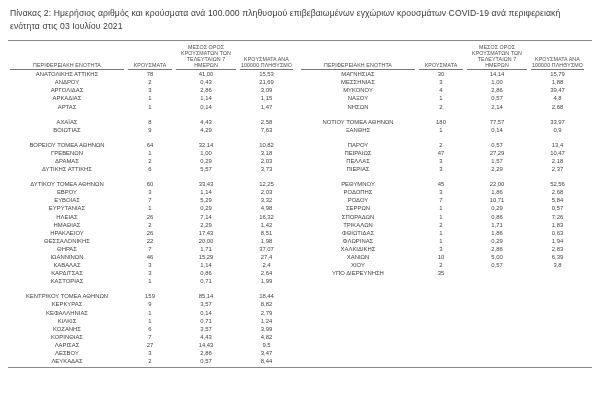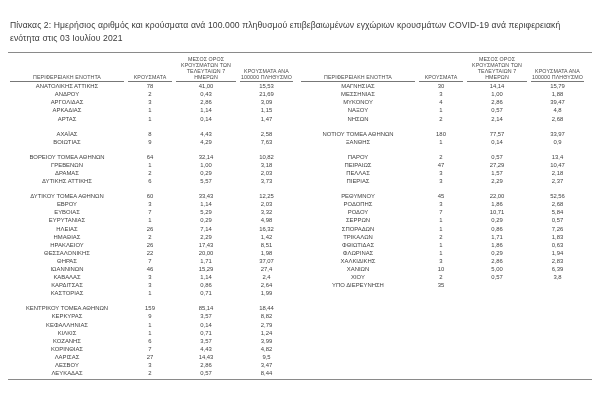--- a/index.html
+++ b/index.html
@@ -1,18 +1,18 @@
 <!DOCTYPE html>
 <html><head>
 <meta charset="utf-8">
 <style>
   html,body{margin:0;padding:0;background:#ffffff;width:600px;height:418px;overflow:hidden;}
   body{font-family:"Liberation Sans",sans-serif;color:#3f3f3f;-webkit-font-smoothing:antialiased;}
   .page{width:584px;margin:0 auto;padding-top:7px;}
-  .title{font-size:8.6px;line-height:1.55;color:#3a3a3a;width:570px;padding-left:2px;letter-spacing:.1px;margin-top:12px;}
+  .title{font-size:8.6px;line-height:1.55;color:#3a3a3a;width:570px;padding-left:2px;letter-spacing:.1px;}
   .tables-wrap{margin-top:6px;border-top:1.5px solid #8a8a8a;border-bottom:1.2px solid #8a8a8a;display:flex;align-items:flex-start;padding:0 0 2px 0;}
   table.dtable{border-collapse:collapse;table-layout:fixed;width:287px;}
   table.dtable + table.dtable{margin-left:4px;}
   th{font-size:5.3px;font-weight:normal;color:#4a4a4a;text-align:center;vertical-align:bottom;padding:3px 2px 0 2px;letter-spacing:.1px;}
   th .hline{border-bottom:.8px solid #777;padding-bottom:1.5px;}
   col.c-name{width:118px;} col.c-cases{width:48px;} col.c-avg{width:64px;} col.c-per{width:57px;}
   td{font-size:5.9px;height:8.1px;line-height:8.1px;text-align:center;padding:0 2px;white-space:nowrap;overflow:hidden;color:#3f3f3f;}
   tr.gap-row td{height:7px;}
 </style>
 </head>

